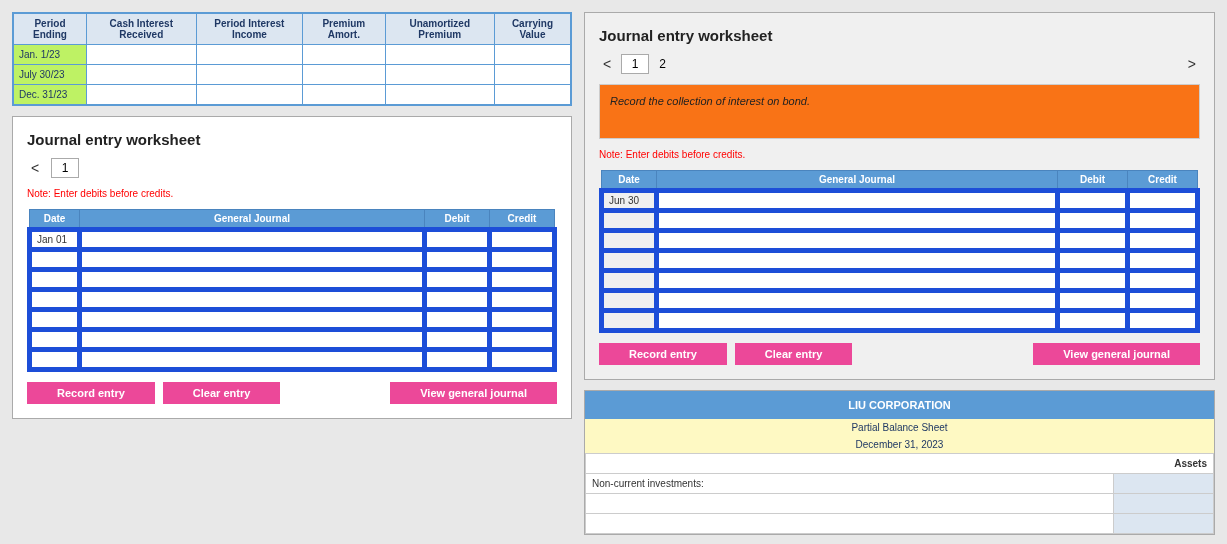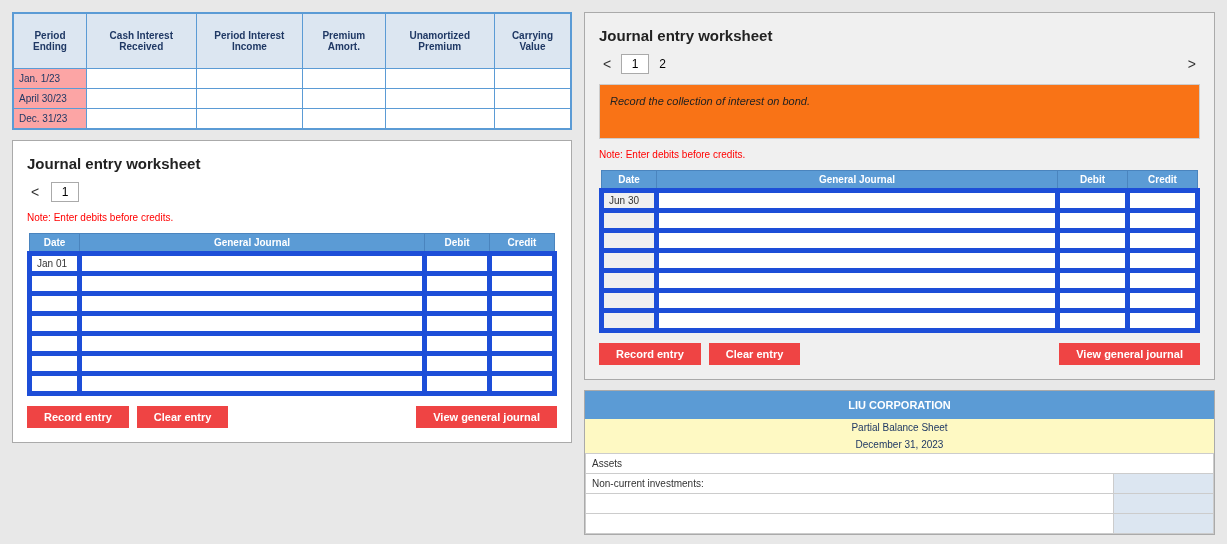--- a/index.html
+++ b/index.html
@@ -38,37 +38,37 @@
     }
 
     .top-table {
       width: 100%;
       border-collapse: collapse;
     }
 
     .top-table th {
       background: #dce6f1;
       border: 1px solid #5b9bd5;
-      padding: 16px 5px;
+      padding: 4px 5px;
       text-align: center;
       font-size: 10px;
       font-weight: bold;
       color: #1f3864;
     }
 
     .top-table td {
       border: 1px solid #5b9bd5;
       padding: 3px 5px;
       font-size: 10px;
       color: #333;
       height: 20px;
     }
 
     .top-table td.row-label {
-      background: #fca5a5;
+      background: #bef264;
       color: #1f3864;
       font-weight: normal;
     }
 
     .top-table td.input-cell {
       background: white;
     }
 
     
     .journal-worksheet {
@@ -164,24 +164,24 @@
     }
 
     
     .buttons-row {
       display: flex;
       gap: 8px;
       align-items: center;
     }
 
     .btn-blue {
-      background: #ef4444;
+      background: #ec4899;
       color: white;
       border: none;
-      padding: 5px 17px;
+      padding: 5px 30px;
       font-size: 11px;
       cursor: pointer;
       font-weight: bold;
     }
 
     .btn-spacer {
       flex: 1;
     }
 
     
@@ -245,22 +245,23 @@
     .bs-table td.label-cell {
       color: #333;
     }
 
     .bs-table td.amount-cell {
       background: #dce6f1;
       width: 100px;
     }
 
     .bs-table td.assets-label {
-      font-weight: normal;
+      font-weight: bold;
       color: #333;
+      text-align: right;
     }
   </style>
 </head>
 <body>
 
 <div class="left-col">
 
   <div class="top-table-wrapper">
     <table class="top-table">
       <thead>
@@ -276,21 +277,21 @@
       <tbody>
         <tr>
           <td class="row-label">Jan. 1/23</td>
           <td class="input-cell"></td>
           <td class="input-cell"></td>
           <td class="input-cell"></td>
           <td class="input-cell"></td>
           <td class="input-cell"></td>
         </tr>
         <tr>
-          <td class="row-label">April 30/23</td>
+          <td class="row-label">July 30/23</td>
           <td class="input-cell"></td>
           <td class="input-cell"></td>
           <td class="input-cell"></td>
           <td class="input-cell"></td>
           <td class="input-cell"></td>
         </tr>
         <tr>
           <td class="row-label">Dec. 31/23</td>
           <td class="input-cell"></td>
           <td class="input-cell"></td>

